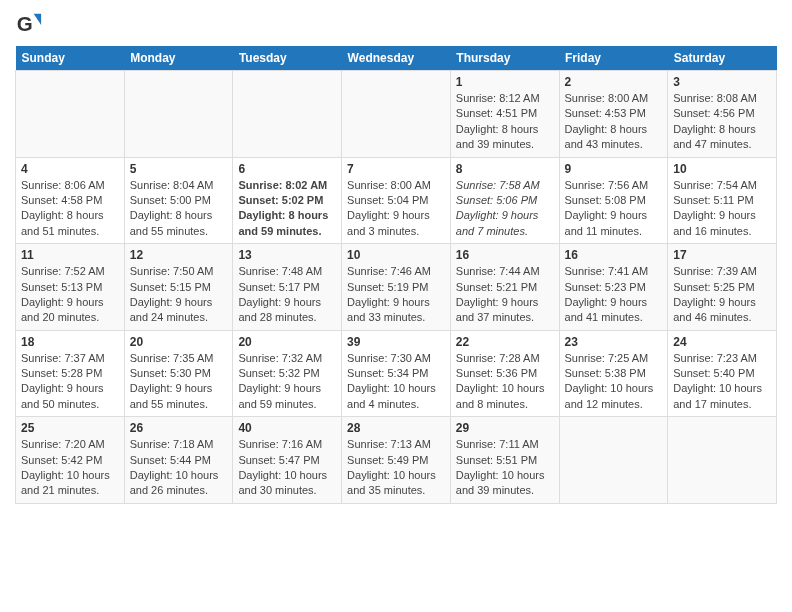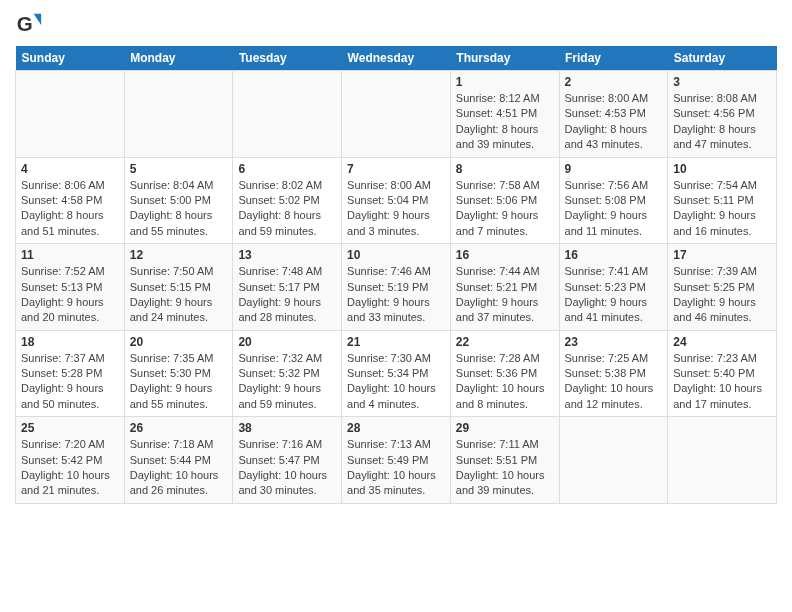--- a/index.html
+++ b/index.html
@@ -156,35 +156,35 @@
         </td>
         <td>
           <span class="day-number">5</span>
           <div class="day-info" style="white-space: pre-line;">Sunrise: 8:04 AM
 Sunset: 5:00 PM
 Daylight: 8 hours
 and 55 minutes.</div>
         </td>
         <td>
           <span class="day-number">6</span>
-          <div class="day-info" style="white-space: pre-line;">Sunrise: 8:02 AM
+          <div class="day-info" style="white-space: pre-line; font-weight: bold;">Sunrise: 8:02 AM
 Sunset: 5:02 PM
 Daylight: 8 hours
 and 59 minutes.</div>
         </td>
         <td>
           <span class="day-number">7</span>
           <div class="day-info" style="white-space: pre-line;">Sunrise: 8:00 AM
 Sunset: 5:04 PM
 Daylight: 9 hours
 and 3 minutes.</div>
         </td>
         <td>
           <span class="day-number">8</span>
-          <div class="day-info" style="white-space: pre-line;">Sunrise: 7:58 AM
+          <div class="day-info" style="white-space: pre-line; font-style: italic;">Sunrise: 7:58 AM
 Sunset: 5:06 PM
 Daylight: 9 hours
 and 7 minutes.</div>
         </td>
         <td>
           <span class="day-number">9</span>
           <div class="day-info" style="white-space: pre-line;">Sunrise: 7:56 AM
 Sunset: 5:08 PM
 Daylight: 9 hours
 and 11 minutes.</div>
@@ -264,21 +264,21 @@
 and 55 minutes.</div>
         </td>
         <td>
           <span class="day-number">20</span>
           <div class="day-info" style="white-space: pre-line;">Sunrise: 7:32 AM
 Sunset: 5:32 PM
 Daylight: 9 hours
 and 59 minutes.</div>
         </td>
         <td>
-          <span class="day-number">21</span>
+          <span class="day-number">39</span>
           <div class="day-info" style="white-space: pre-line;">Sunrise: 7:30 AM
 Sunset: 5:34 PM
 Daylight: 10 hours
 and 4 minutes.</div>
         </td>
         <td>
           <span class="day-number">22</span>
           <div class="day-info" style="white-space: pre-line;">Sunrise: 7:28 AM
 Sunset: 5:36 PM
 Daylight: 10 hours
@@ -308,21 +308,21 @@
 and 21 minutes.</div>
         </td>
         <td>
           <span class="day-number">26</span>
           <div class="day-info" style="white-space: pre-line;">Sunrise: 7:18 AM
 Sunset: 5:44 PM
 Daylight: 10 hours
 and 26 minutes.</div>
         </td>
         <td>
-          <span class="day-number">38</span>
+          <span class="day-number">40</span>
           <div class="day-info" style="white-space: pre-line;">Sunrise: 7:16 AM
 Sunset: 5:47 PM
 Daylight: 10 hours
 and 30 minutes.</div>
         </td>
         <td>
           <span class="day-number">28</span>
           <div class="day-info" style="white-space: pre-line;">Sunrise: 7:13 AM
 Sunset: 5:49 PM
 Daylight: 10 hours

